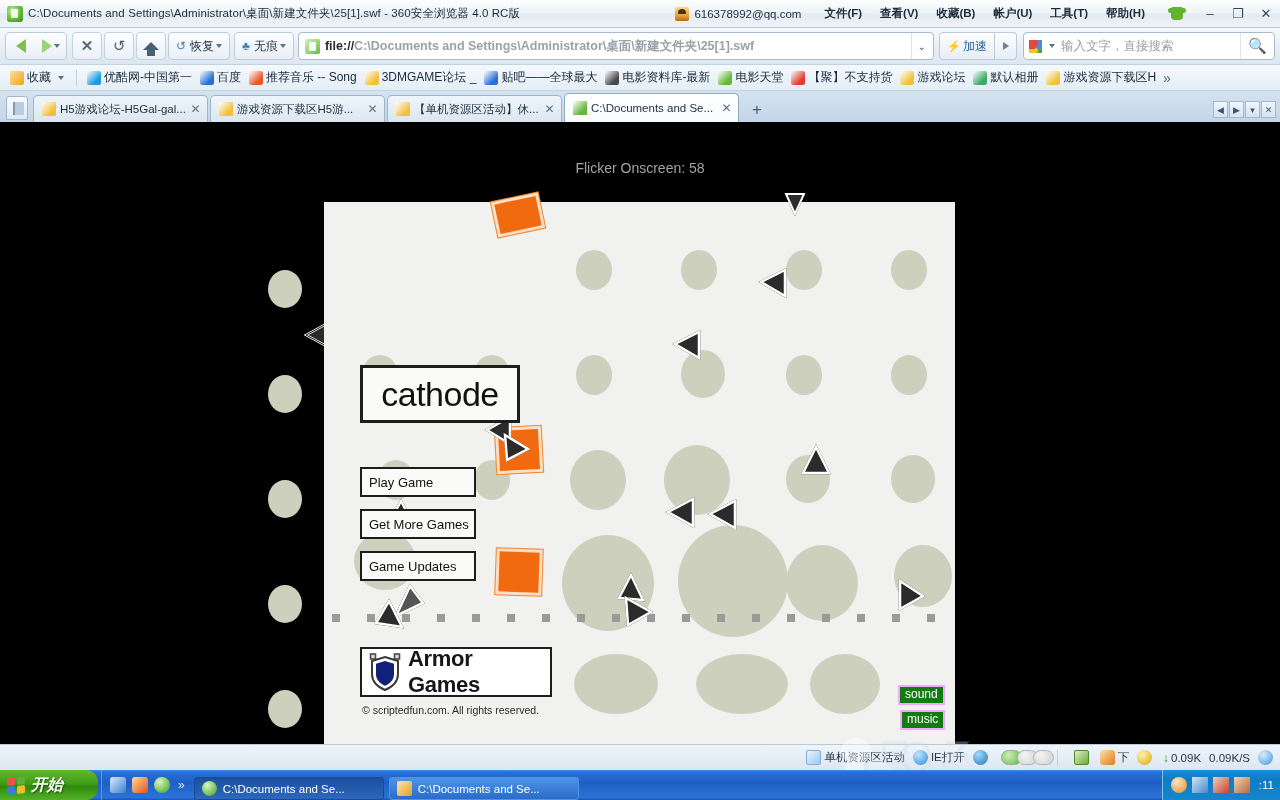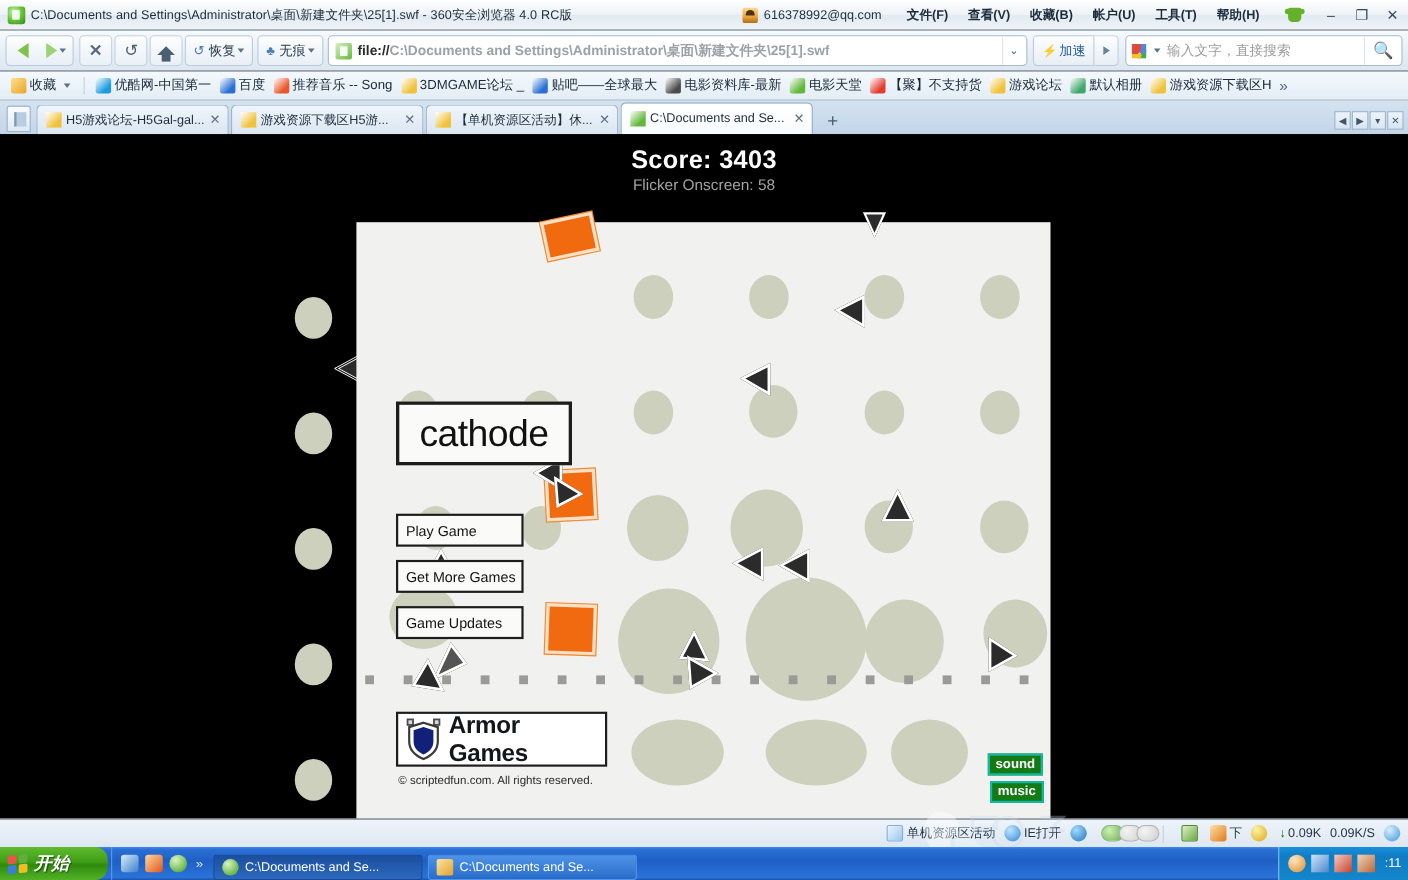--- a/index.html
+++ b/index.html
@@ -282,22 +282,22 @@
   }
   .ag-shield {
     width: 34px; height: 40px; position: relative; margin-right: 6px; flex: 0 0 auto;
   }
   .ag-shield svg { display: block; }
   .ag-text { font-size: 22px; font-weight: bold; color: #13171c; letter-spacing: -0.3px; }
   .copyr {
     position: absolute; left: 38px; top: 502px; font-size: 10.5px; color: #2a2a2a;
   }
   .sndbtn {
-    position: absolute; border: 2px solid #14b8a6; background: #147a14;
-    color: #ffffff; font-size: 12px; font-weight: bold;
+    position: absolute; border: 2px solid #f0abfc; background: #147a14;
+    color: #ffffff; font-size: 12px; font-weight: normal;
     padding: 1px 5px 2px 5px; line-height: 1.05;
   }
 
   
   .statusbar {
     position: absolute; top: 744px; left: 0; width: 1280px; height: 26px;
     background: linear-gradient(to bottom, #eef4fa, #dde7f1);
     border-top: 1px solid #b8c9d8;
     display: flex; align-items: center; justify-content: flex-end;
     padding-right: 4px; overflow: hidden;
@@ -519,21 +519,20 @@
     <div class="tab-new">+</div>
     <div class="tab-right">
       <div class="tr-btn">◀</div>
       <div class="tr-btn">▶</div>
       <div class="tr-btn">▾</div>
       <div class="tr-btn">✕</div>
     </div>
   </div>
 
   <div class="stage">
-    <div class="score">Score: 3403</div>
     <div class="flicker">Flicker Onscreen: 58</div>
 
     <div class="blob" style="left:268px;top:148px;width:34px;height:38px"></div>
     <div class="blob" style="left:268px;top:253px;width:34px;height:38px"></div>
     <div class="blob" style="left:268px;top:358px;width:34px;height:38px"></div>
     <div class="blob" style="left:268px;top:463px;width:34px;height:38px"></div>
     <div class="blob" style="left:268px;top:568px;width:34px;height:38px"></div>
 
     <div class="tri" style="left:304px;top:198px">
       <svg width="28" height="30" viewBox="0 0 28 30">

